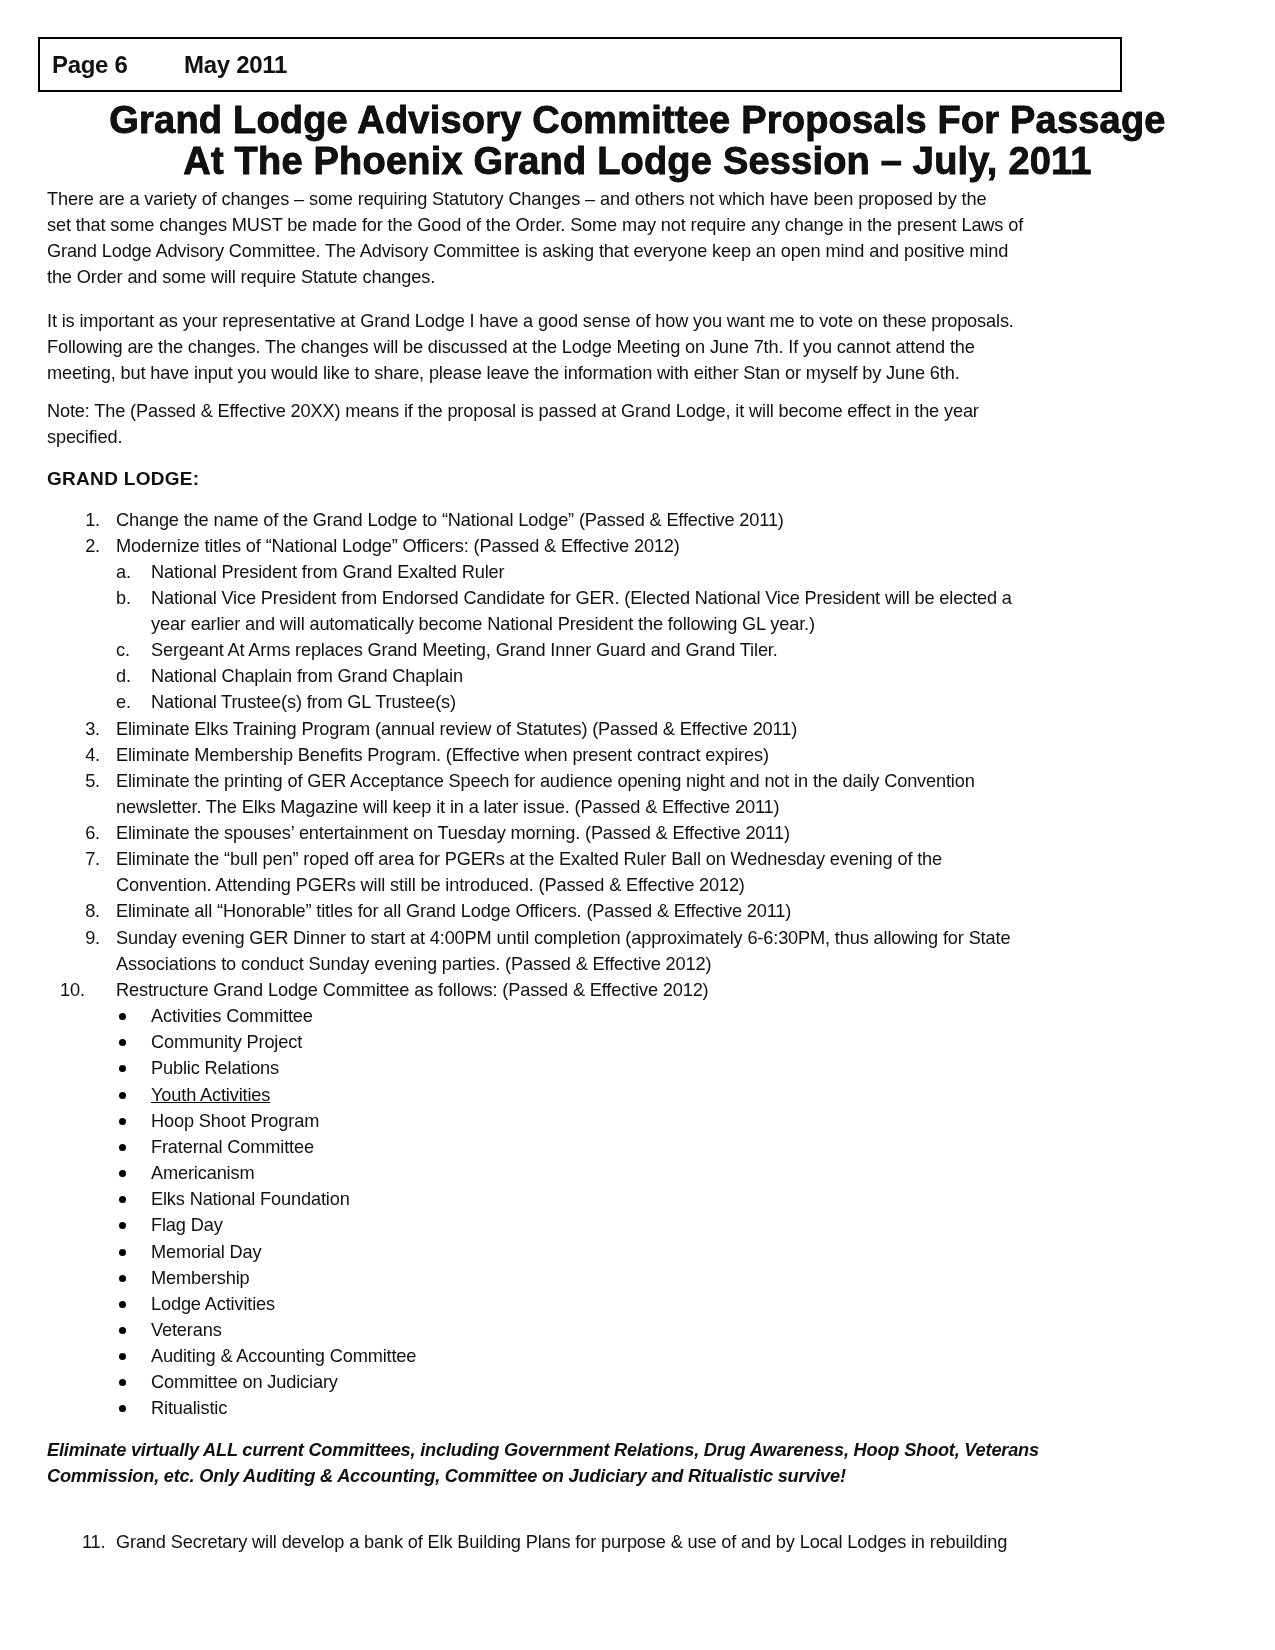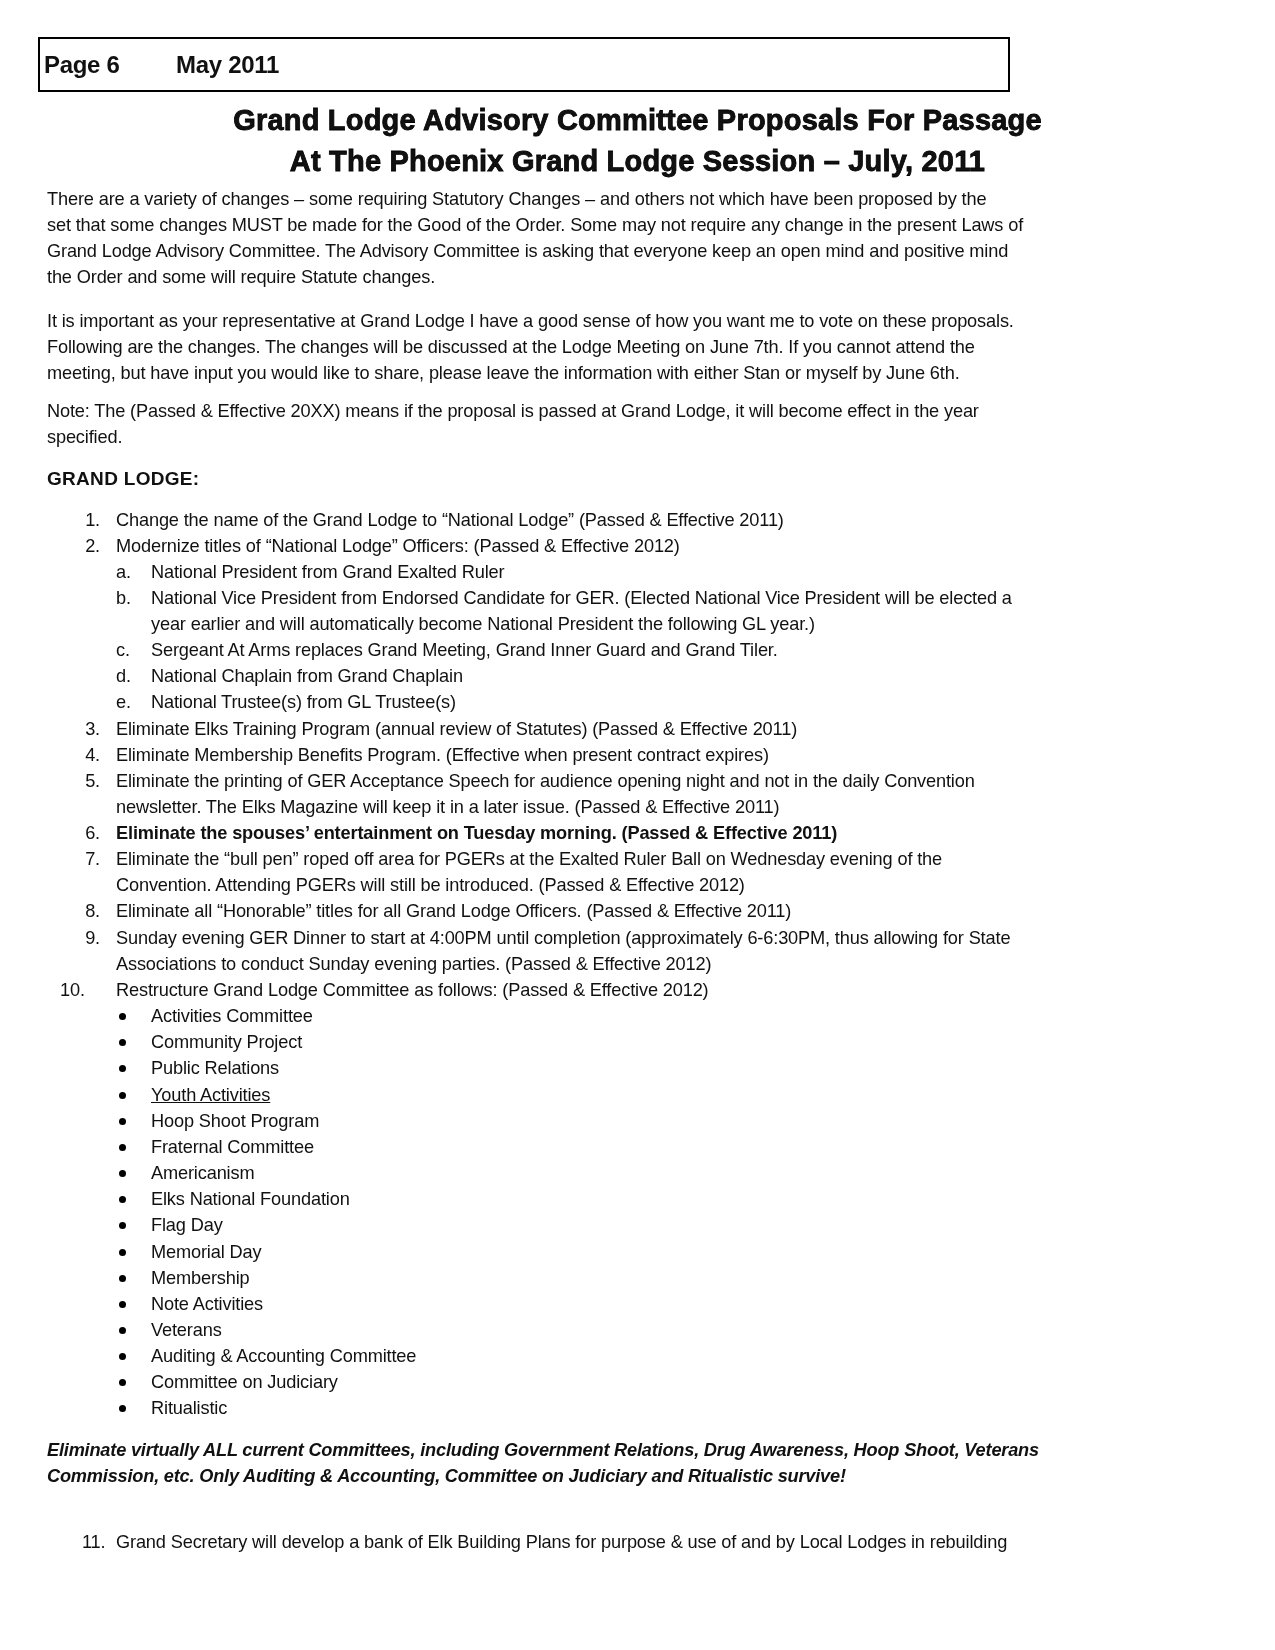--- a/index.html
+++ b/index.html
@@ -1,27 +1,27 @@
 <!DOCTYPE html>
 <html><head>
   <meta charset="utf-8">
   <style>
     html, body { margin: 0; padding: 0; background: #ffffff; }
     body { width: 1275px; height: 1650px; position: relative; overflow: hidden; color: #111; }
     .page { position: absolute; left: 0; top: 0; width: 1275px; height: 1650px; }
     .header-box {
-      position: absolute; left: 38px; top: 37px; width: 972px; height: 55px;
+      position: absolute; left: 38px; top: 37px; width: 1084px; height: 55px;
       border: 2.5px solid #000; box-sizing: border-box;
       font-family: "Liberation Sans", sans-serif; font-weight: bold; font-size: 24px;
-      display: flex; align-items: center; padding-left: 4px; letter-spacing: -0.3px;
+      display: flex; align-items: center; padding-left: 12px; letter-spacing: -0.3px;
     }
     .header-box .page-num { display: inline-block; width: 132px; }
     .title {
       position: absolute; left: 0; top: 100px; width: 1275px; text-align: center;
-      font-family: "Liberation Sans", sans-serif; font-weight: 900; font-size: 29px;
+      font-family: "Liberation Sans", sans-serif; font-weight: 900; font-size: 38px;
       line-height: 41px; letter-spacing: 0.2px; -webkit-text-stroke: 0.8px #000;
     }
     .body-text {
       position: absolute; left: 47px; width: 1180px;
       font-family: "Liberation Sans", sans-serif; font-size: 18.2px; line-height: 26px;
       letter-spacing: -0.15px;
     }
     .section-head { font-weight: bold; font-size: 19px; letter-spacing: 0.3px; }
     .list-row { position: absolute; font-family: "Liberation Sans", sans-serif; font-size: 18.2px; line-height: 26px; letter-spacing: -0.15px; }
     .num { position: absolute; text-align: right; }
@@ -105,21 +105,21 @@
     <span class="num" style="left:60px;width:40px;">4.</span>
     <span class="txt" style="left:116px;">Eliminate Membership Benefits Program. (Effective when present contract expires)</span>
   </div>
   <div class="list-row" style="top:768px;left:0;width:1275px;">
     <span class="num" style="left:60px;width:40px;">5.</span>
     <span class="txt" style="left:116px;">Eliminate the printing of GER Acceptance Speech for audience opening night and not in the daily Convention</span>
     <span class="txt" style="left:116px;top:26px;">newsletter. The Elks Magazine will keep it in a later issue. (Passed &amp; Effective 2011)</span>
   </div>
   <div class="list-row" style="top:820px;left:0;width:1275px;">
     <span class="num" style="left:60px;width:40px;">6.</span>
-    <span class="txt" style="left:116px;font-weight:bold;">Eliminate the spouses’ entertainment on Tuesday morning. (Passed &amp; Effective 2011)</span>
+    <span class="txt" style="left:116px;">Eliminate the spouses’ entertainment on Tuesday morning. (Passed &amp; Effective 2011)</span>
   </div>
   <div class="list-row" style="top:846px;left:0;width:1275px;">
     <span class="num" style="left:60px;width:40px;">7.</span>
     <span class="txt" style="left:116px;">Eliminate the “bull pen” roped off area for PGERs at the Exalted Ruler Ball on Wednesday evening of the</span>
     <span class="txt" style="left:116px;top:26px;text-align:right;">Convention. Attending PGERs will still be introduced. (Passed &amp; Effective 2012)</span>
   </div>
   <div class="list-row" style="top:898px;left:0;width:1275px;">
     <span class="num" style="left:60px;width:40px;">8.</span>
     <span class="txt" style="left:116px;">Eliminate all “Honorable” titles for all Grand Lodge Officers. (Passed &amp; Effective 2011)</span>
   </div>
@@ -173,21 +173,21 @@
     <div class="list-row" style="top:1239px;left:0;width:1275px;">
         <span class="bullet-dot" style="left:119px;top:10px;"></span>
         <span class="txt" style="left:151px;">Memorial Day</span>
       </div>
     <div class="list-row" style="top:1265px;left:0;width:1275px;">
         <span class="bullet-dot" style="left:119px;top:10px;"></span>
         <span class="txt" style="left:151px;">Membership</span>
       </div>
     <div class="list-row" style="top:1291px;left:0;width:1275px;">
         <span class="bullet-dot" style="left:119px;top:10px;"></span>
-        <span class="txt" style="left:151px;">Note Activities</span>
+        <span class="txt" style="left:151px;">Lodge Activities</span>
       </div>
     <div class="list-row" style="top:1317px;left:0;width:1275px;">
         <span class="bullet-dot" style="left:119px;top:10px;"></span>
         <span class="txt" style="left:151px;">Veterans</span>
       </div>
     <div class="list-row" style="top:1343px;left:0;width:1275px;">
         <span class="bullet-dot" style="left:119px;top:10px;"></span>
         <span class="txt" style="left:151px;">Auditing &amp; Accounting Committee</span>
       </div>
     <div class="list-row" style="top:1369px;left:0;width:1275px;">

